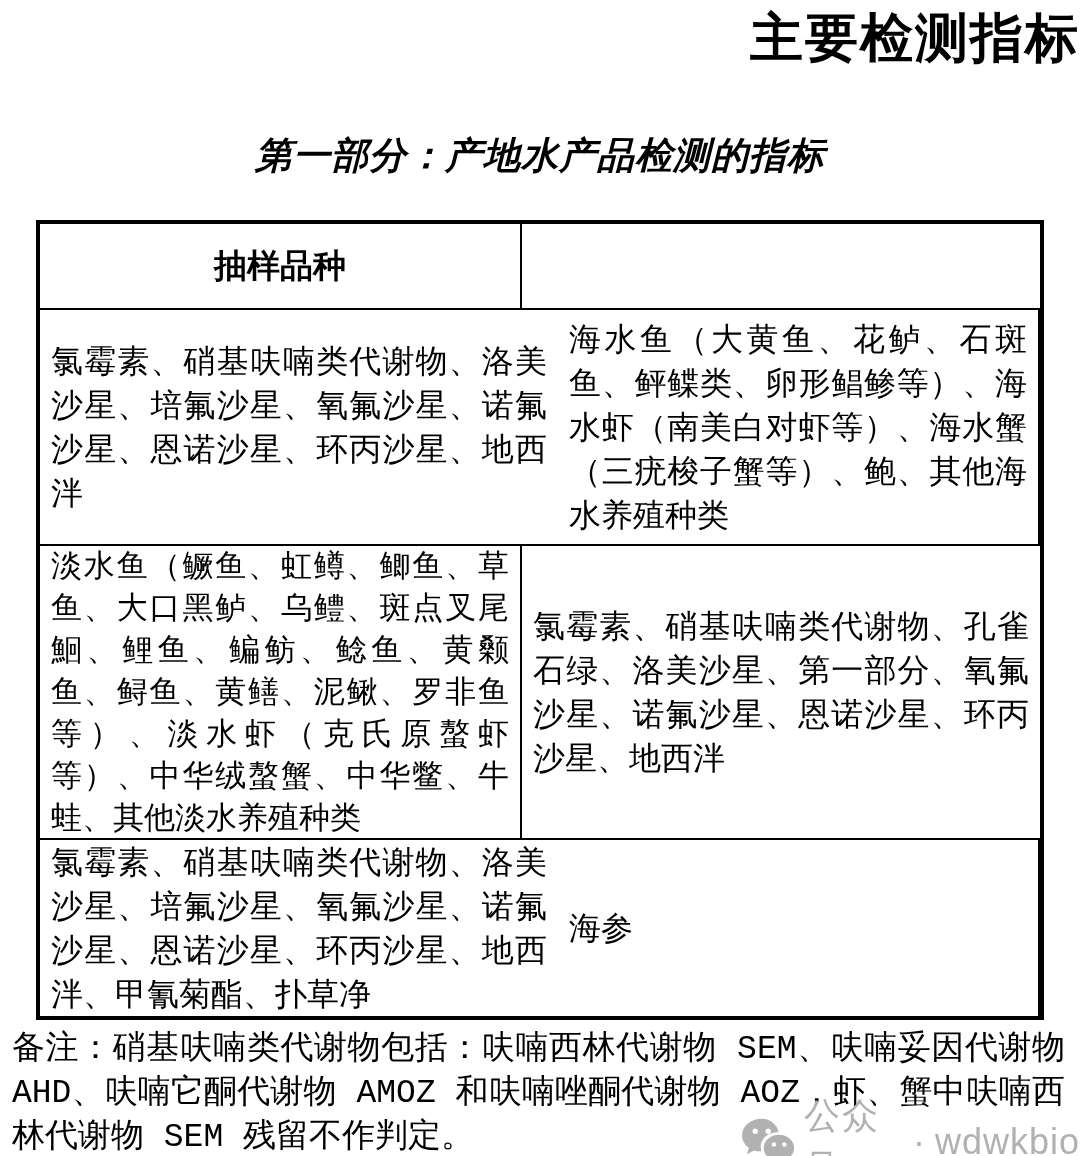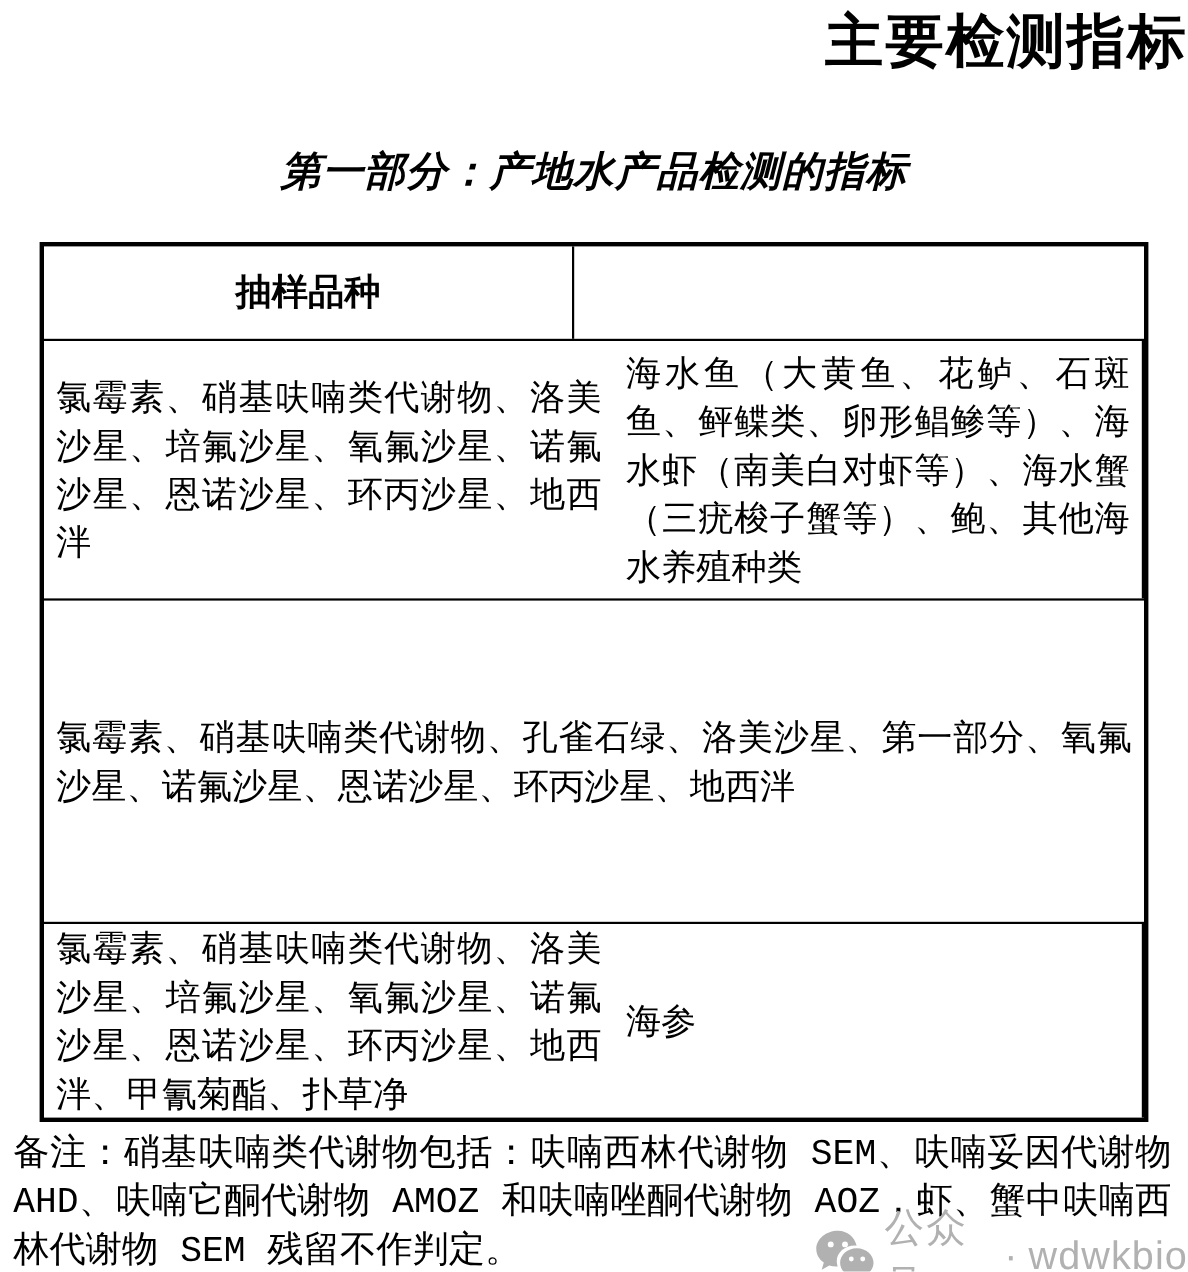--- a/index.html
+++ b/index.html
@@ -127,20 +127,23 @@
   <div class="t-row row-1">
     <div class="t-cell t-cell-right">
       <div class="txt">氯霉素、硝基呋喃类代谢物、洛美沙星、培氟沙星、氧氟沙星、诺氟沙星、恩诺沙星、环丙沙星、地西泮</div>
     </div>
     <div class="t-cell t-cell-left">
       <div class="txt">海水鱼（大黄鱼、花鲈、石斑鱼、鲆鲽类、卵形鲳鲹等）、海水虾（南美白对虾等）、海水蟹（三疣梭子蟹等）、鲍、其他海水养殖种类</div>
     </div>
   </div>
 
   <div class="t-row row-2">
+    <div class="t-cell t-cell-left">
+      <div class="txt">淡水鱼（鳜鱼、虹鳟、鲫鱼、草鱼、大口黑鲈、乌鳢、斑点叉尾鮰、鲤鱼、鳊鲂、鲶鱼、黄颡鱼、鲟鱼、黄鳝、泥鳅、罗非鱼等）、淡水虾（克氏原螯虾等）、中华绒螯蟹、中华鳖、牛蛙、其他淡水养殖种类</div>
+    </div>
     <div class="t-cell t-cell-right">
       <div class="txt">氯霉素、硝基呋喃类代谢物、孔雀石绿、洛美沙星、第一部分、氧氟沙星、诺氟沙星、恩诺沙星、环丙沙星、地西泮</div>
     </div>
   </div>
 
   <div class="t-row row-3">
     <div class="t-cell t-cell-right">
       <div class="txt">氯霉素、硝基呋喃类代谢物、洛美沙星、培氟沙星、氧氟沙星、诺氟沙星、恩诺沙星、环丙沙星、地西泮、甲氰菊酯、扑草净</div>
     </div>
     <div class="t-cell t-cell-left">

